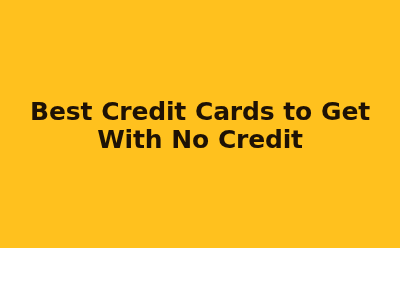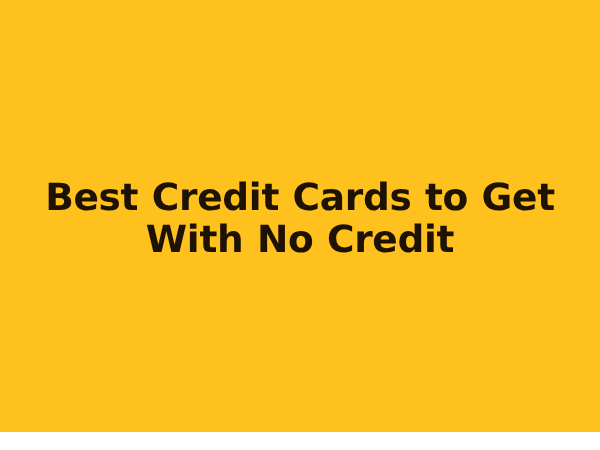--- a/index.html
+++ b/index.html
@@ -12,21 +12,21 @@
     width: 400px;
     height: 300px;
     overflow: hidden;
     font-family: "DejaVu Sans", "Liberation Sans", sans-serif;
   }
 
   #title-card {
     position: relative;
     box-sizing: border-box;
     width: 400px;
-    height: 288px;
+    height: 248px;
     background: #FFC11E;
     display: flex;
     align-items: center;
     justify-content: center;
   }
 
   #headline {
     box-sizing: border-box;
     width: 100%;
     padding: 0 14px;

